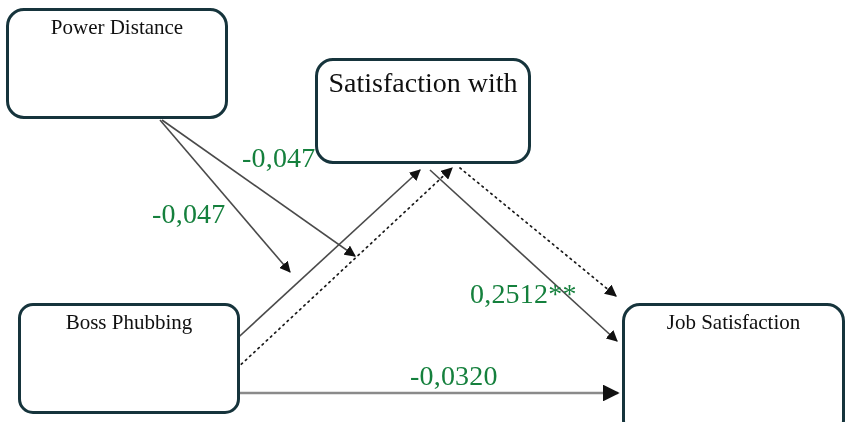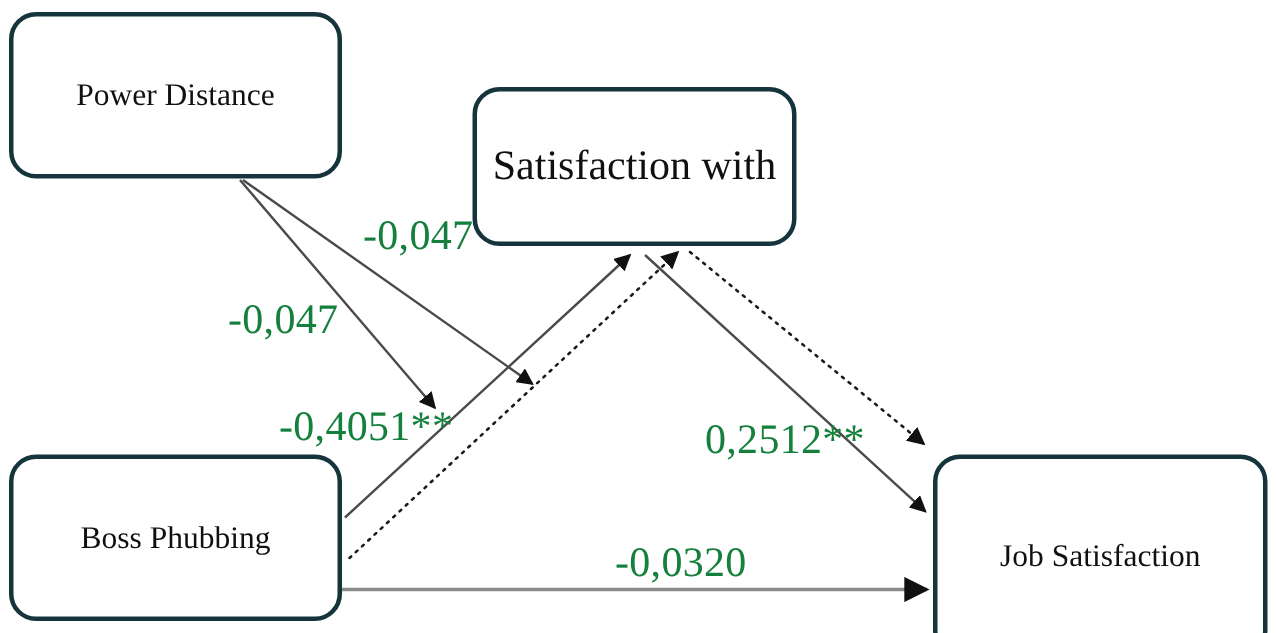--- a/index.html
+++ b/index.html
@@ -2,26 +2,26 @@
 <html><head>
 <meta charset="utf-8">
 <style>
   html,body{margin:0;padding:0;background:#ffffff;}
   body{width:851px;height:422px;overflow:hidden;
        font-family:"Liberation Serif","DejaVu Serif",serif;}
   #diagram{position:relative;width:851px;height:422px;background:#fff;}
   svg.layer{position:absolute;left:0;top:0;width:851px;height:422px;}
   .node{position:absolute;box-sizing:border-box;
         border:3px solid #16343c;border-radius:18px;background:#ffffff;
-        display:flex;align-items:center;justify-content:center;
+        display:flex;justify-content:center;
         text-align:center;color:#101010;line-height:1.55;z-index:3;}
   .node .label{display:block;padding:0 6px;}
   #node-power-distance{left:6px;top:8px;width:222px;height:111px;font-size:21px;}
   #node-satisfaction-supervision{left:315px;top:58px;width:216px;height:106px;font-size:28px;}
-  #node-boss-phubbing{left:6px;top:303px;width:222px;height:111px;font-size:21px;}
+  #node-boss-phubbing{left:18px;top:303px;width:222px;height:111px;font-size:21px;border-radius:15px;}
   #node-job-satisfaction{left:622px;top:303px;width:223px;height:135px;font-size:21px;}
   .edge-label{position:absolute;z-index:4;color:#15803d;background:transparent;
               font-size:28px;white-space:nowrap;letter-spacing:.2px;}
   #edge-label-pd-sat{left:242px;top:142px;}
   #edge-label-pd-js{left:152px;top:198px;}
   #edge-label-bp-sat{left:186px;top:269px;}
   #edge-label-sat-js{left:546px;top:197px;}
   #edge-label-bp-js-ind{left:470px;top:278px;}
   #edge-label-bp-js-dir{left:410px;top:360px;}
 </style>
@@ -70,20 +70,19 @@
   </div>
 
   <div class="node" id="node-job-satisfaction">
     <span class="label">Job Satisfaction</span>
   </div>
 
   <div class="edge-label" id="edge-label-pd-sat">-0,047</div>
 
   <div class="edge-label" id="edge-label-pd-js">-0,047</div>
 
-  <div class="edge-label" id="edge-label-bp-sat">-0,4051**</div>
 
 
   <div class="edge-label" id="edge-label-bp-js-ind">0,2512**</div>
 
   <div class="edge-label" id="edge-label-bp-js-dir">-0,0320</div>
 
 </div>
 
 </body></html>

